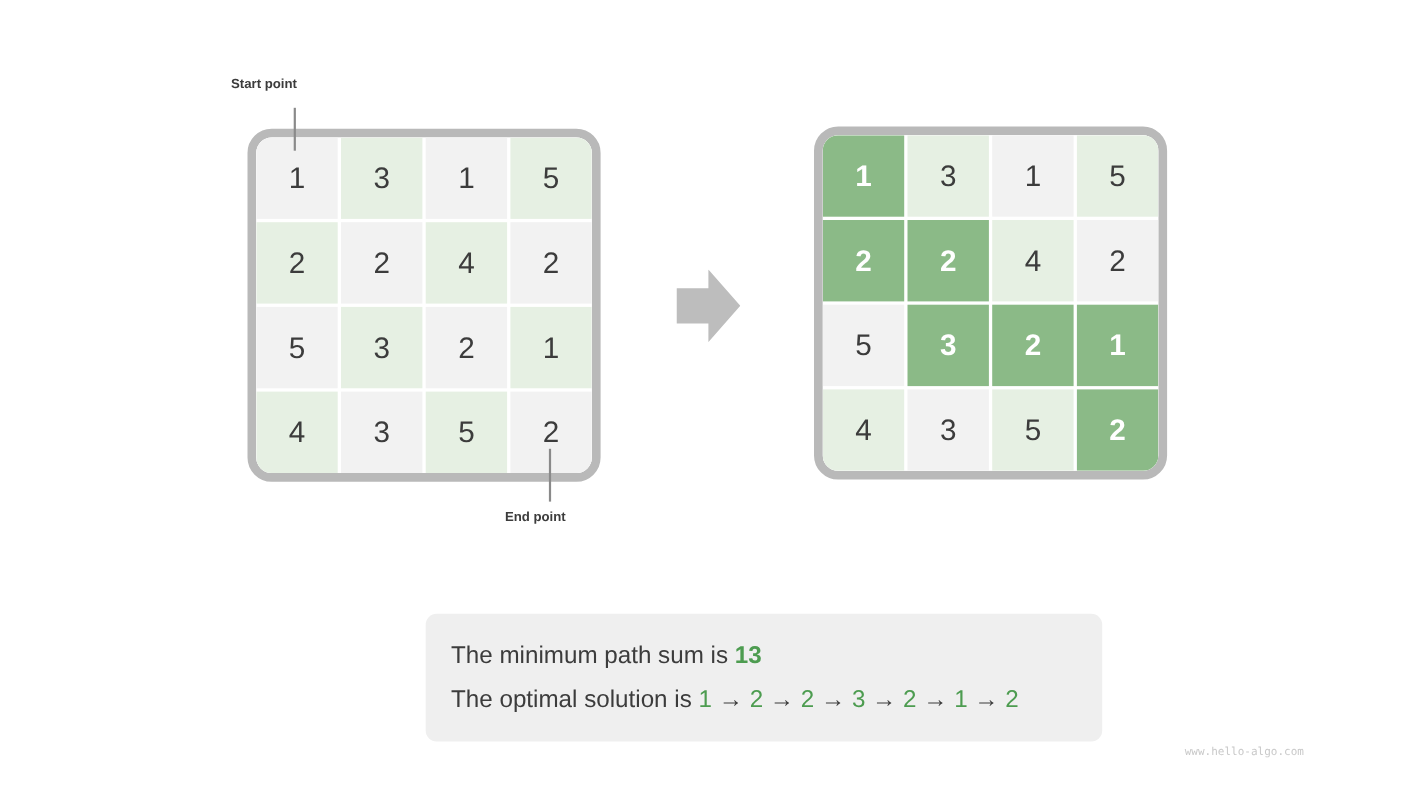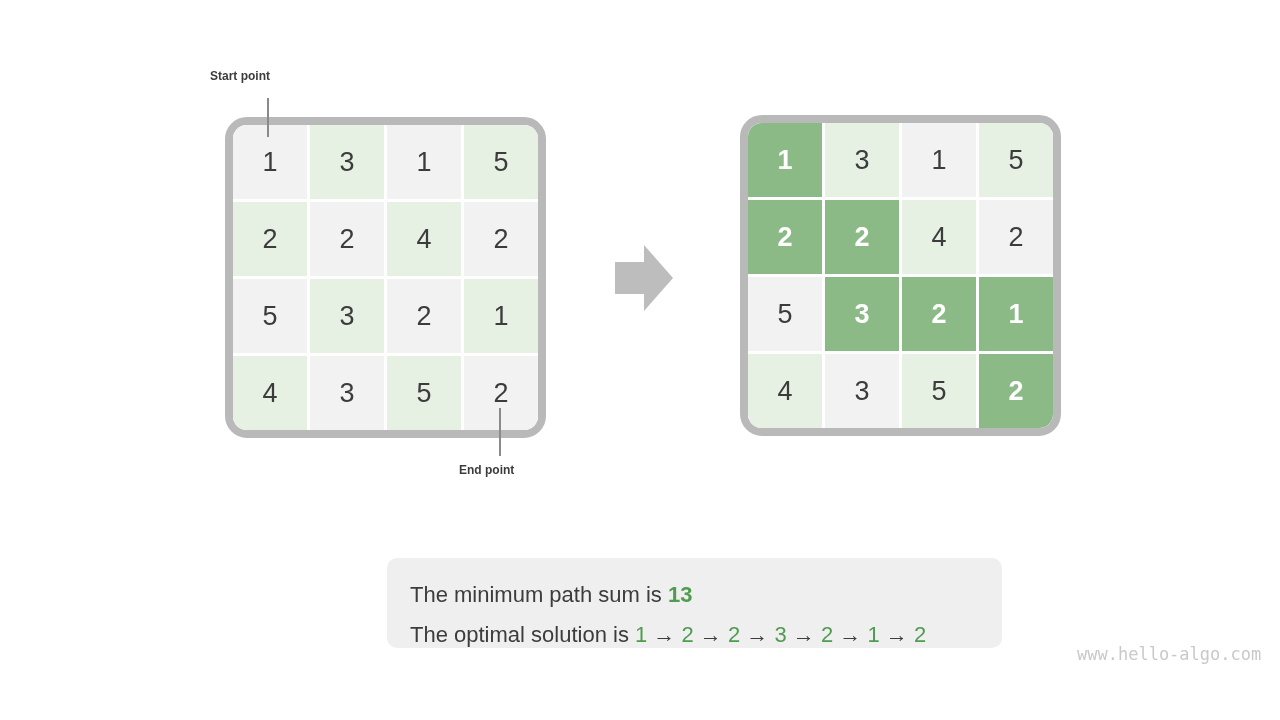--- a/index.html
+++ b/index.html
@@ -65,41 +65,41 @@
     background: #8a8a8a;
     z-index: 5;
   }
   #start-line { left: 267px; top: 98px;  height: 39px; }
   #end-line   { left: 499px; top: 408px; height: 48px; }
 
   
   .summary-box {
     position: absolute;
     left: 387px; top: 558px;
-    width: 615px; height: 90px;
+    width: 615px; height: 116px;
     box-sizing: border-box;
     background: var(--summary-bg, #efefef);
     border-radius: 10px;
-    display: flex; flex-direction: column; justify-content: flex-end;
+    display: flex; flex-direction: column; justify-content: center;
     gap: 14px;
     padding-left: 23px;
     font-size: 22px;
     color: var(--text-dark, #3c3c3c);
   }
   .summary-line { line-height: 26px; white-space: pre; }
   .green-bold { color: var(--text-green, #4d9c50); font-weight: 700; }
   .seq-num   { color: var(--text-green, #4d9c50); }
   .seq-arrow { color: var(--text-dark, #3c3c3c); white-space: pre; }
 
   
   .watermark {
     position: absolute;
-    left: 1077px; top: 644px;
+    left: 1077px; top: 678px;
     font-family: "DejaVu Sans Mono", monospace;
-    font-size: 17px;
+    font-size: 10px;
     color: var(--watermark, #c9c9c9);
   }
 </style>
 </head>
 <body>
 
 <div class="canvas">
 
   <div class="grid-frame" id="left-grid">
     <div class="grid">

